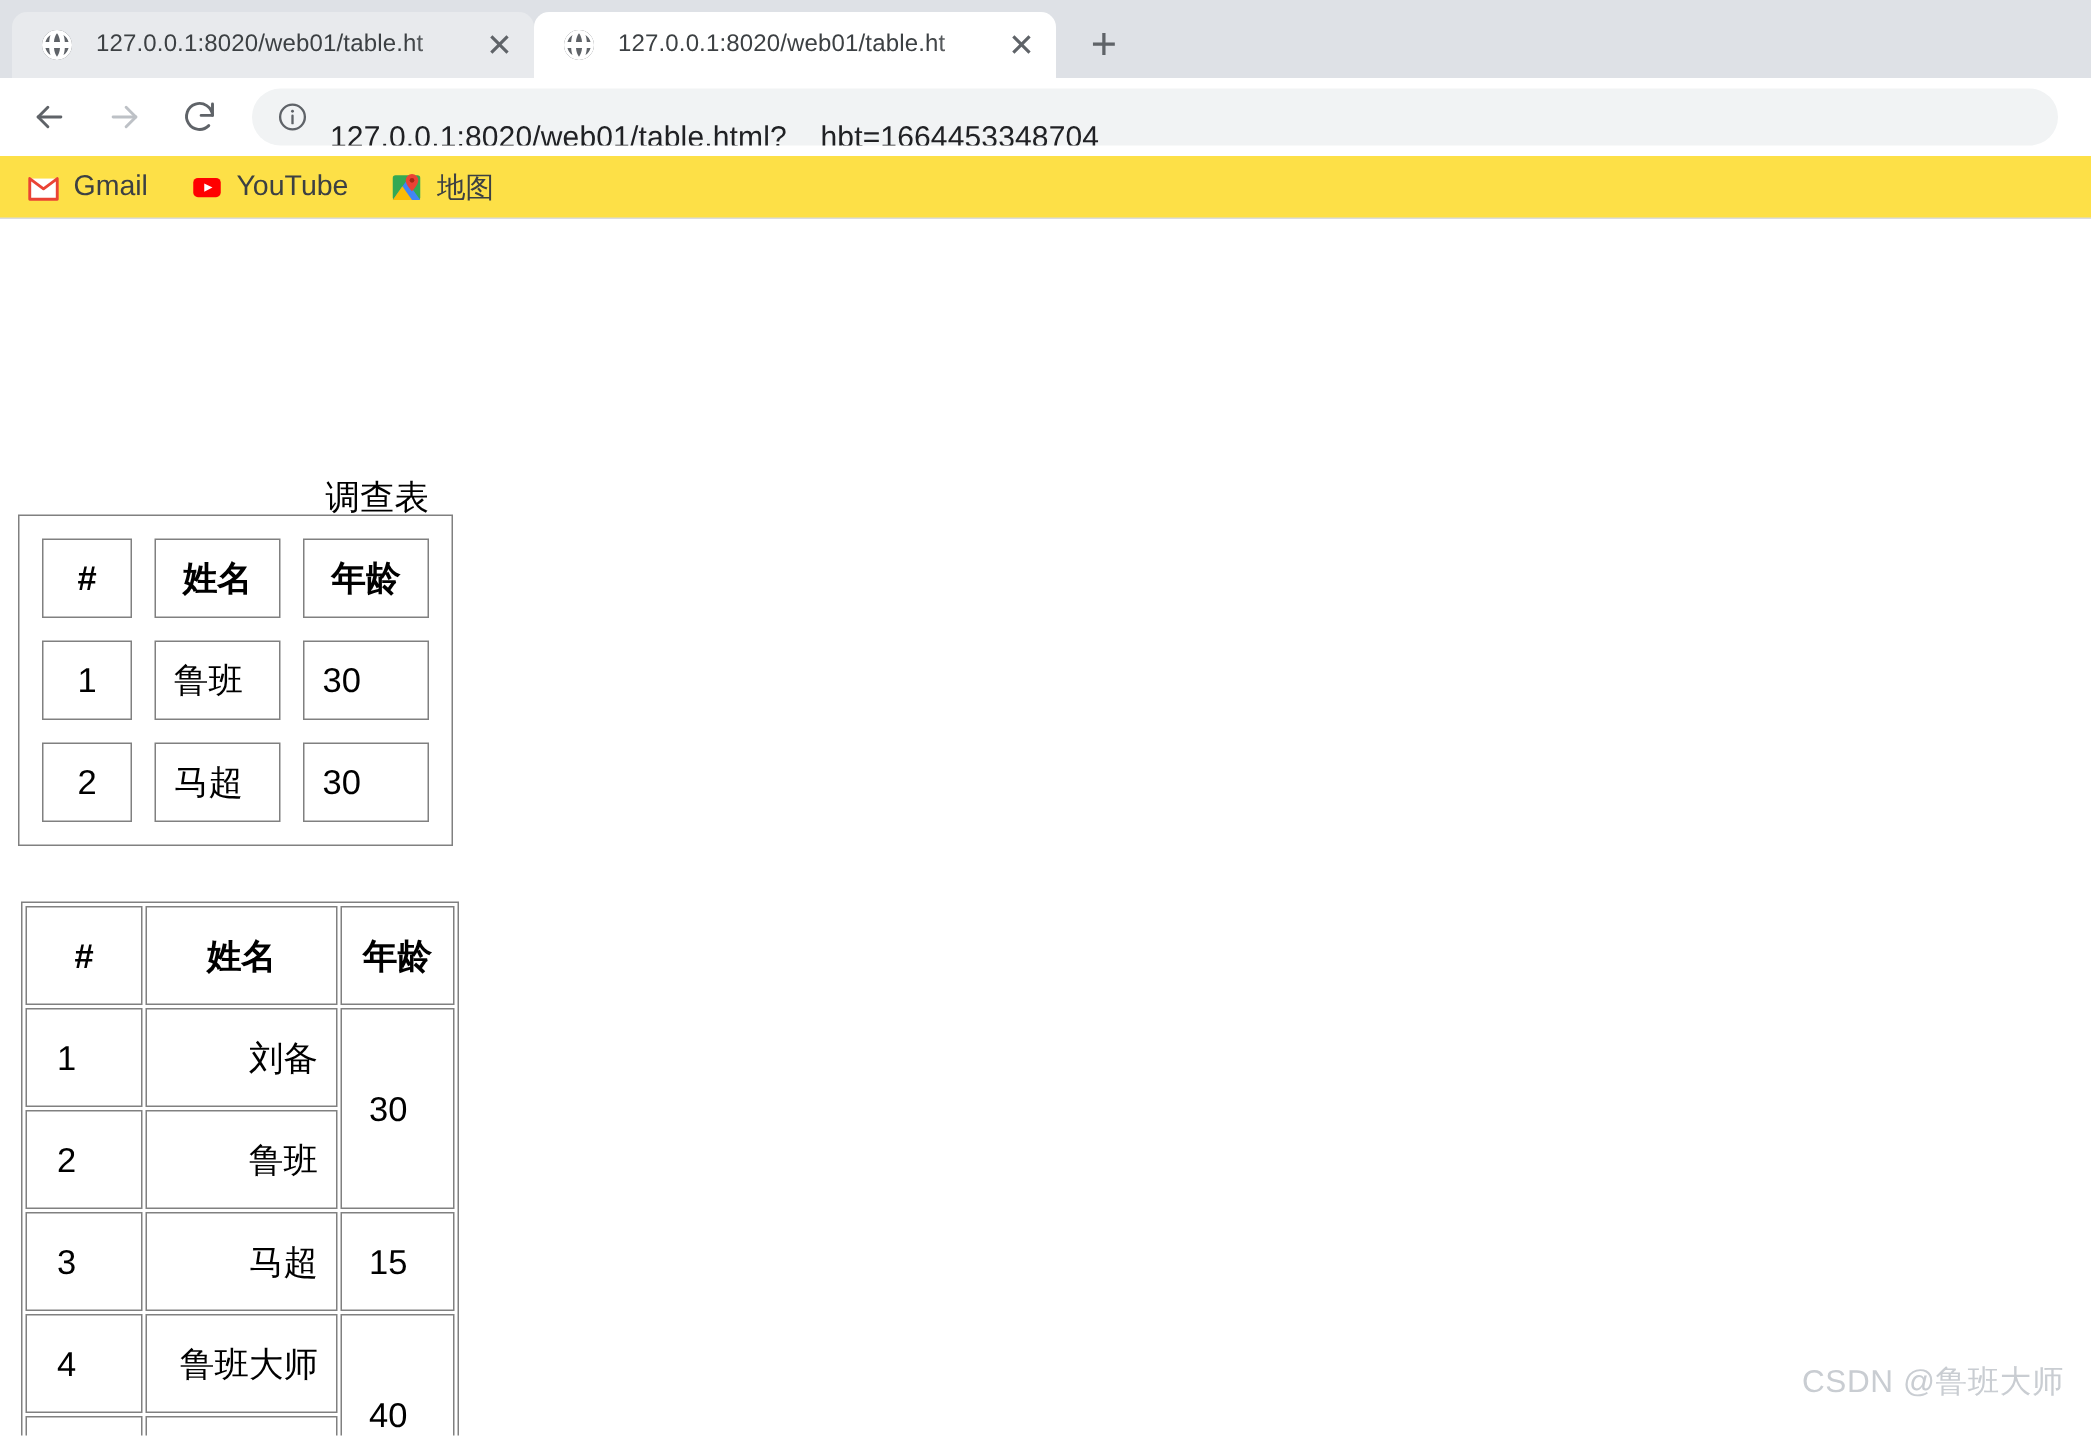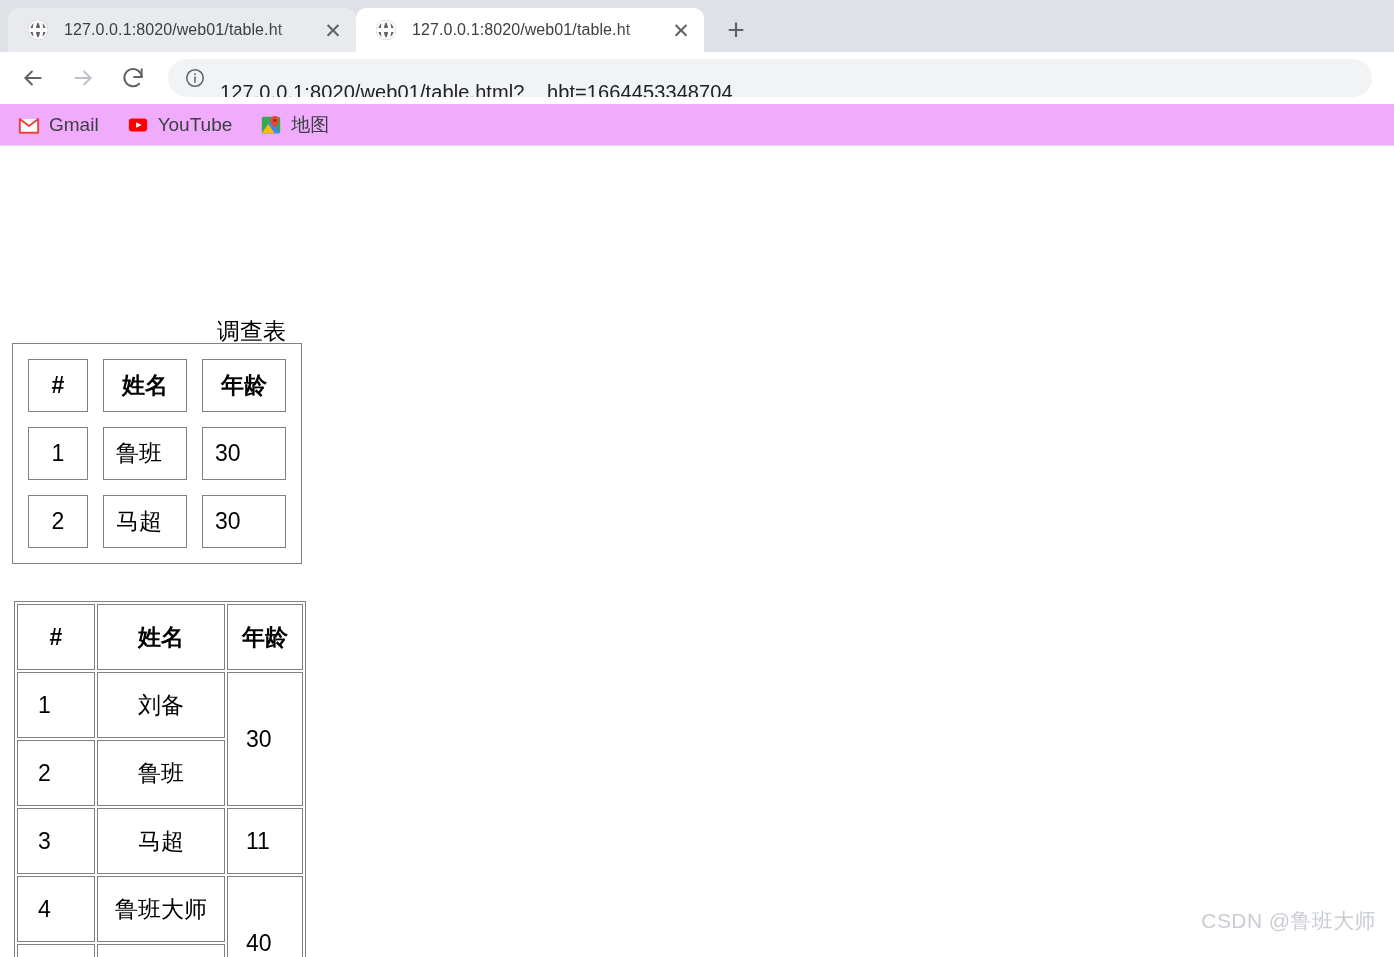--- a/index.html
+++ b/index.html
@@ -108,21 +108,21 @@
     font-size: 20px;
     color: #202124;
     white-space: nowrap;
     overflow: hidden;
     letter-spacing: 0.1px;
     margin-top: 28px;
   }
 
   .bookmarks {
     height: 42px;
-    background: #f0abfc;
+    background: #fde047;
     display: flex;
     align-items: center;
     padding-left: 18px;
     border-bottom: 1px solid #dadce0;
   }
   .bm {
     display: flex;
     align-items: center;
     margin-right: 28px;
     font-size: 19px;
@@ -191,21 +191,21 @@
     left: 14px;
     top: 455px;
     border: 1px solid #808080;
     border-spacing: 2px;
   }
   #table2 th, #table2 td {
     padding: 10px 12px;
     height: 66px;
   }
   #table2 th { font-weight: bold; text-align: center; }
-  #table2 td { font-weight: normal; text-align: center; }
+  #table2 td { font-weight: normal; text-align: right; }
   #table2 .c-idx   { width: 78px; text-align: center; }
   #table2 .c-name  { width: 128px; }
   #table2 .c-age   { width: 76px; }
   #table2 th.c-idx, #table2 th.c-name, #table2 th.c-age { text-align: center; }
   #table2 td.c-idx { text-align: left; padding-left: 20px; }
   #table2 td.c-age { text-align: left; padding-left: 18px; }
 
   .watermark {
     position: absolute;
     right: 18px;
@@ -349,21 +349,21 @@
           <td class="c-name">刘备</td>
           <td class="c-age" rowspan="2">30</td>
         </tr>
         <tr>
           <td class="c-idx">2</td>
           <td class="c-name">鲁班</td>
         </tr>
         <tr>
           <td class="c-idx">3</td>
           <td class="c-name">马超</td>
-          <td class="c-age" rowspan="1">11</td>
+          <td class="c-age" rowspan="1">15</td>
         </tr>
         <tr>
           <td class="c-idx">4</td>
           <td class="c-name">鲁班大师</td>
           <td class="c-age" rowspan="2">40</td>
         </tr>
         <tr>
           <td class="c-idx">5</td>
           <td class="c-name">典韦</td>
         </tr>

